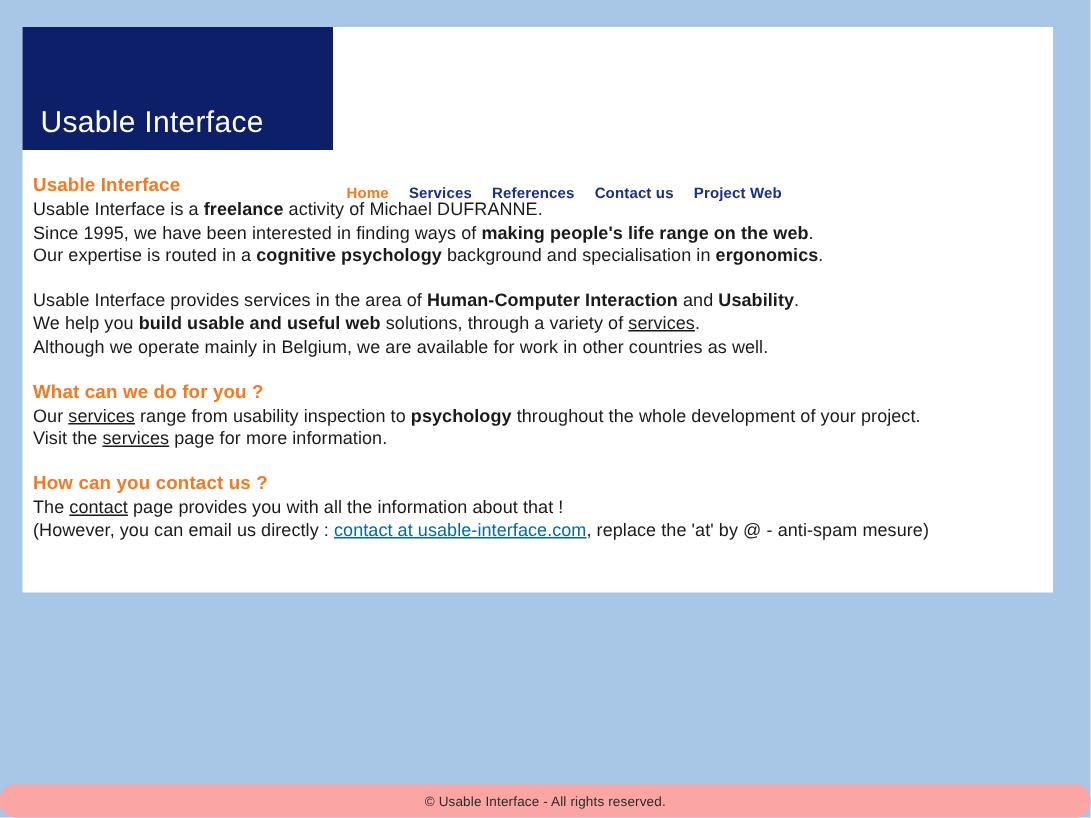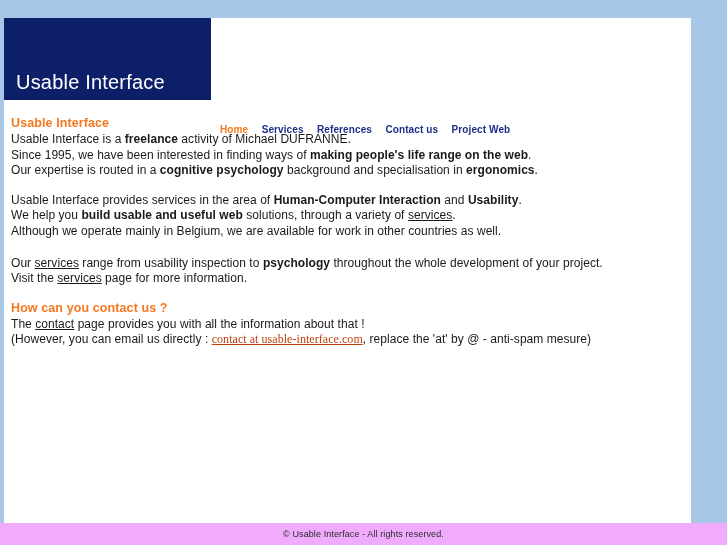--- a/index.html
+++ b/index.html
@@ -17,24 +17,24 @@
   #page {
     position: absolute;
     left: 0; top: 0;
     width: 727px;
     height: 545px;
   }
 
   
   #sheet {
     position: absolute;
-    left: 4px;
+    left: 15px;
     top: 18px;
     width: 687px;
-    height: 526px;
+    height: 377px;
     background: #ffffff;
   }
 
   
   #header {
     position: relative;
     height: 82px;
   }
 
   #logo-block {
@@ -114,35 +114,35 @@
   .gap-block   { height: 14px; }
 
   .bold { font-weight: bold; }
 
   a.inline-link {
     color: #1a1a1a;
     text-decoration: underline;
     cursor: pointer;
   }
   a.mail-link {
-    color: #c2410c;
+    color: #0369a1;
     text-decoration: underline;
     cursor: pointer;
-    font-family: Liberation Serif, serif;
   }
 
   
   #footer {
     position: absolute;
     left: 0;
     top: 523px;
     width: 727px;
     height: 22px;
-    background: #f0abfc;
+    background: #fca5a5;
     text-align: center;
+    border-radius: 10px;
   }
   #footer-text {
     display: inline-block;
     font-size: 9px;
     color: #2b2b2b;
     line-height: 22px;
     letter-spacing: 0.1px;
   }
 </style>
 </head>
@@ -185,20 +185,21 @@
       <div class="gap-block"></div>
 
       <p class="para"><span>Usable Interface provides services in the area of </span><span class="bold">Human-Computer Interaction</span><span> and </span><span class="bold">Usability</span><span>.</span></p>
 
       <p class="para"><span>We help you </span><span class="bold">build usable and useful web</span><span> solutions, through a variety of </span><a class="inline-link" href="#">services</a><span>.</span></p>
 
       <p class="para">Although we operate mainly in Belgium, we are available for work in other countries as well.</p>
 
       <div class="gap-block"></div>
 
+      <h2 class="section-title">What can we do for you ?</h2>
 
       <div class="gap-para"></div>
 
       <p class="para"><span>Our </span><a class="inline-link" href="#">services</a><span> range from usability inspection to </span><span class="bold">psychology</span><span> throughout the whole development of your project.</span></p>
 
       <p class="para"><span>Visit the </span><a class="inline-link" href="#">services</a><span> page for more information.</span></p>
 
       <div class="gap-block"></div>
 
       <h2 class="section-title">How can you contact us ?</h2>

